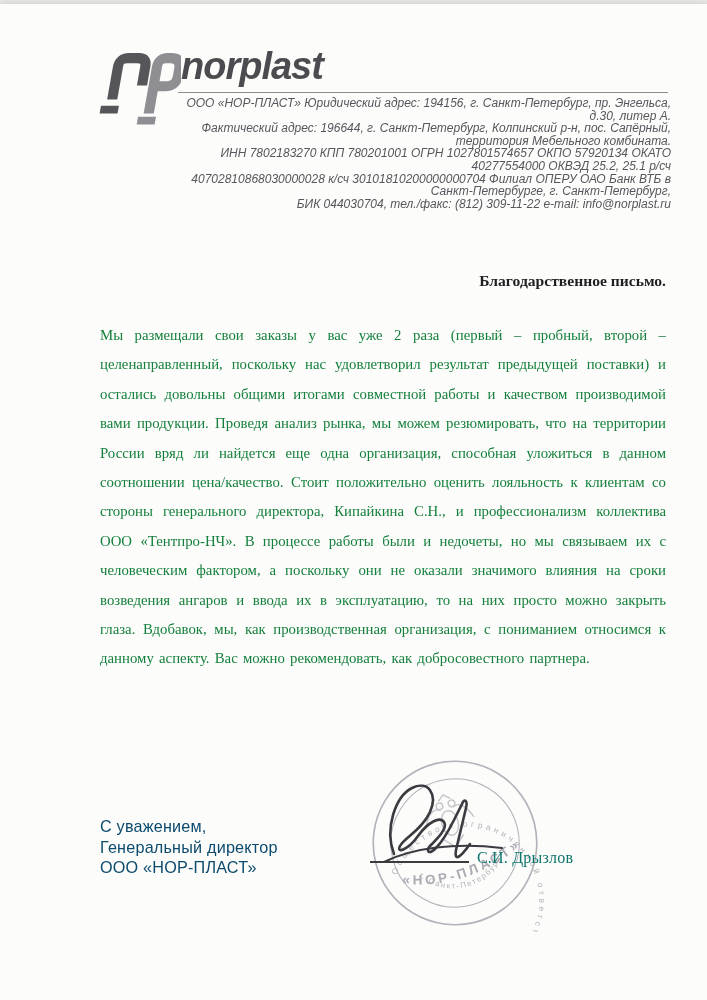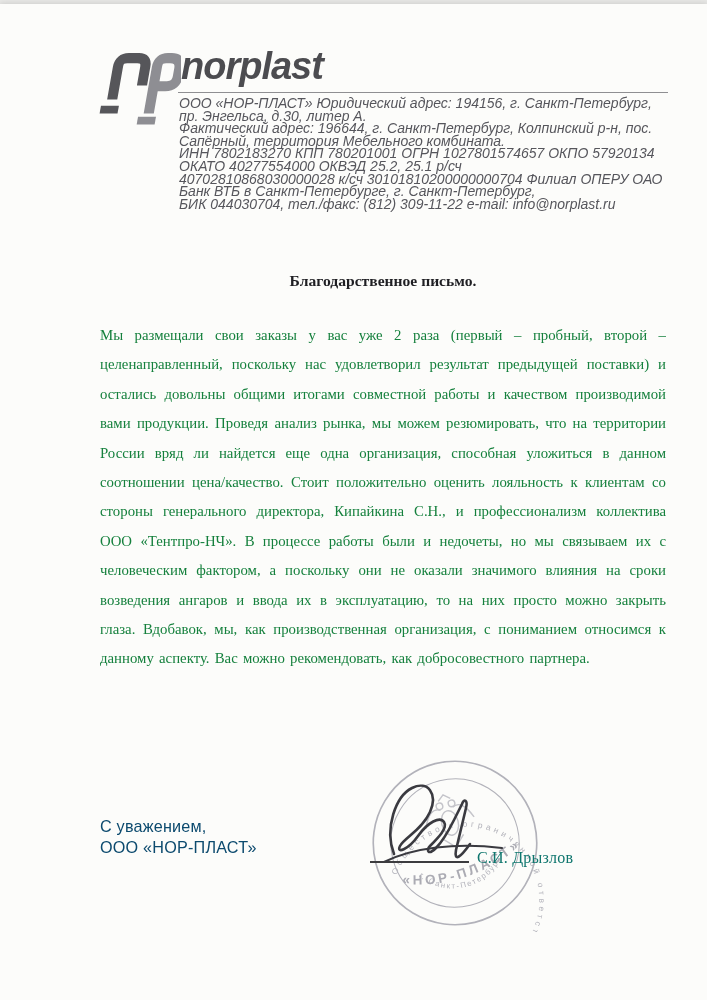--- a/index.html
+++ b/index.html
@@ -18,24 +18,24 @@
   .wordmark{
     position:absolute;left:181px;top:41px;
     font-family:"Liberation Sans", sans-serif;
     font-weight:bold;font-style:italic;
     font-size:38px;letter-spacing:-1px;color:#4c4c50;
   }
   .header-rule{position:absolute;left:178px;top:88px;width:490px;height:1px;background:#8f8f92;}
   .company-block{
     position:absolute;left:179px;top:93px;width:492px;
     font-family:"Liberation Sans", sans-serif;
-    font-style:italic;font-size:14px;line-height:12.6px;color:#56565c;
+    font-style:italic;font-size:12px;line-height:12.6px;color:#56565c;text-align:right;
   }
   
-  .title-wrap{position:absolute;left:100px;top:268px;width:566px;text-align:center;}
+  .title-wrap{position:absolute;left:100px;top:268px;width:566px;text-align:right;}
   .letter-title{font-weight:bold;font-size:15.6px;color:#1f1f23;}
   .body-block{
     position:absolute;left:100px;top:317px;width:566px;
     font-size:14.8px;line-height:29.4px;
     text-align:justify;color:#15803d;
     word-spacing:1.5px;
   }
   .body-block p{margin:0 0 31px 0;}
   
   .footer{position:absolute;left:100px;top:748px;width:600px;height:240px;}
@@ -98,20 +98,21 @@
       <p class="para">Мы размещали свои заказы у вас уже 2 раза (первый – пробный, второй – целенаправленный, поскольку нас удовлетворил результат предыдущей поставки) и остались довольны общими итогами совместной работы и качеством производимой вами продукции. Проведя анализ рынка, мы можем резюмировать, что на территории России вряд ли найдется еще одна организация, способная уложиться в данном соотношении цена/качество. Стоит положительно оценить лояльность к клиентам со стороны генерального директора, Кипайкина С.Н., и профессионализм коллектива ООО «Тентпро-НЧ». В процессе работы были и недочеты, но мы связываем их с человеческим фактором, а поскольку они не оказали значимого влияния на сроки возведения ангаров и ввода их в эксплуатацию, то на них просто можно закрыть глаза. Вдобавок, мы, как производственная организация, с пониманием относимся к данному аспекту. Вас можно рекомендовать, как добросовестного партнера.</p>
 
     </div>
 
   <div class="footer">
 
     <div class="closing-block">
 
         <div class="closing-line">С уважением,</div>
 
+        <div class="closing-line">Генеральный директор</div>
 
         <div class="closing-line">ООО «НОР-ПЛАСТ»</div>
       </div>
 
     <svg class="stamp-svg" viewBox="0 0 172 172">
       <g transform="rotate(-14 86 86)" stroke="#a2a2ac" fill="#a2a2ac" opacity="0.82">
         <circle cx="86" cy="86" r="79" fill="none" stroke-width="1.6"></circle>
         <circle cx="86" cy="86" r="62" fill="none" stroke-width="1"></circle>
         <defs>
           <path id="ringPath" d="M 19.3 110.3 A 71 71 0 1 1 19.2 110.5" fill="none"></path>

